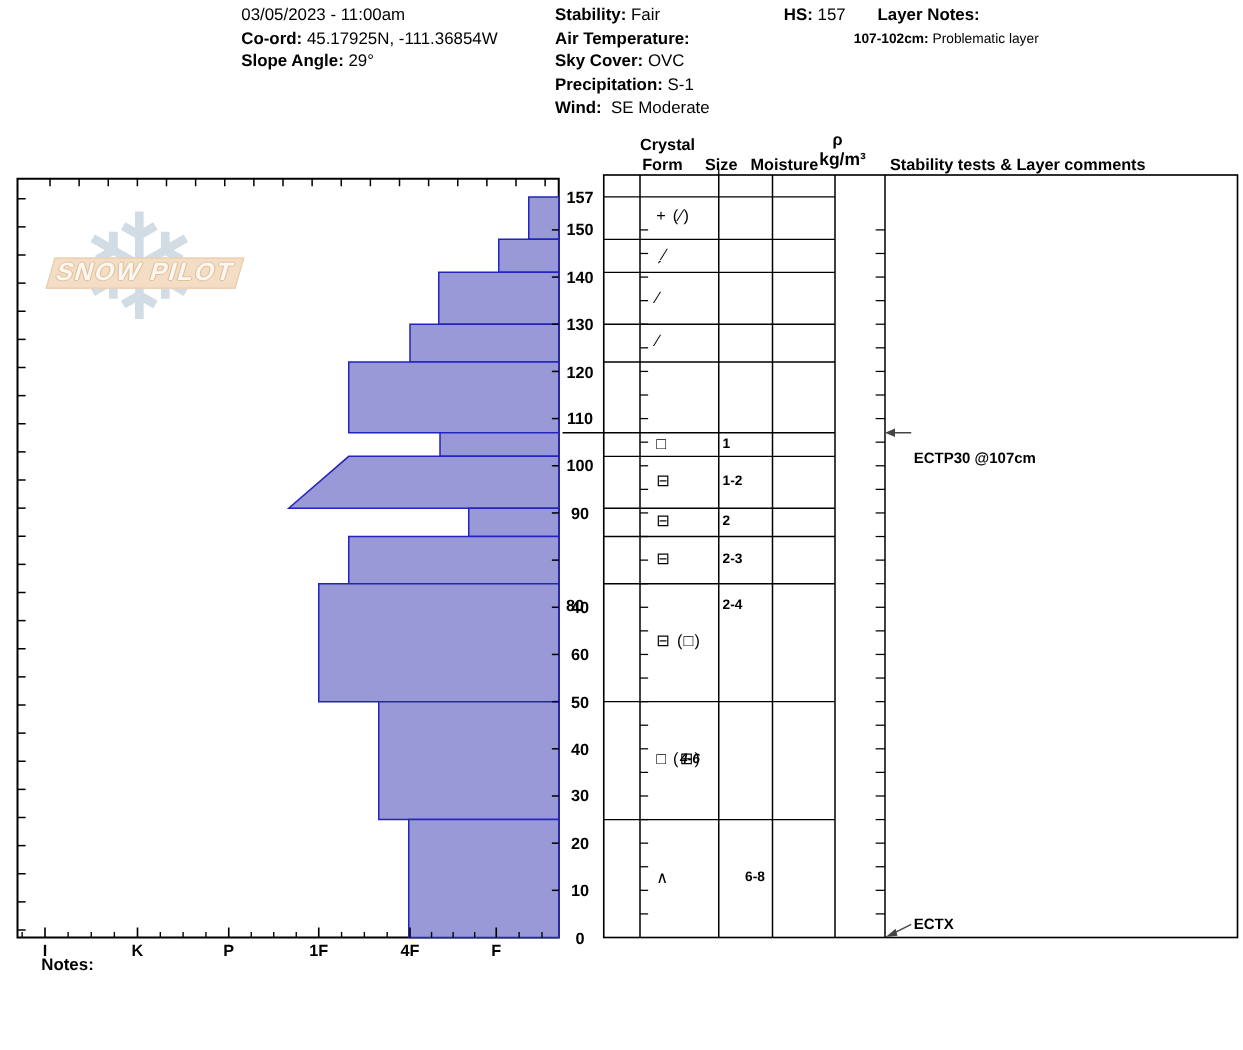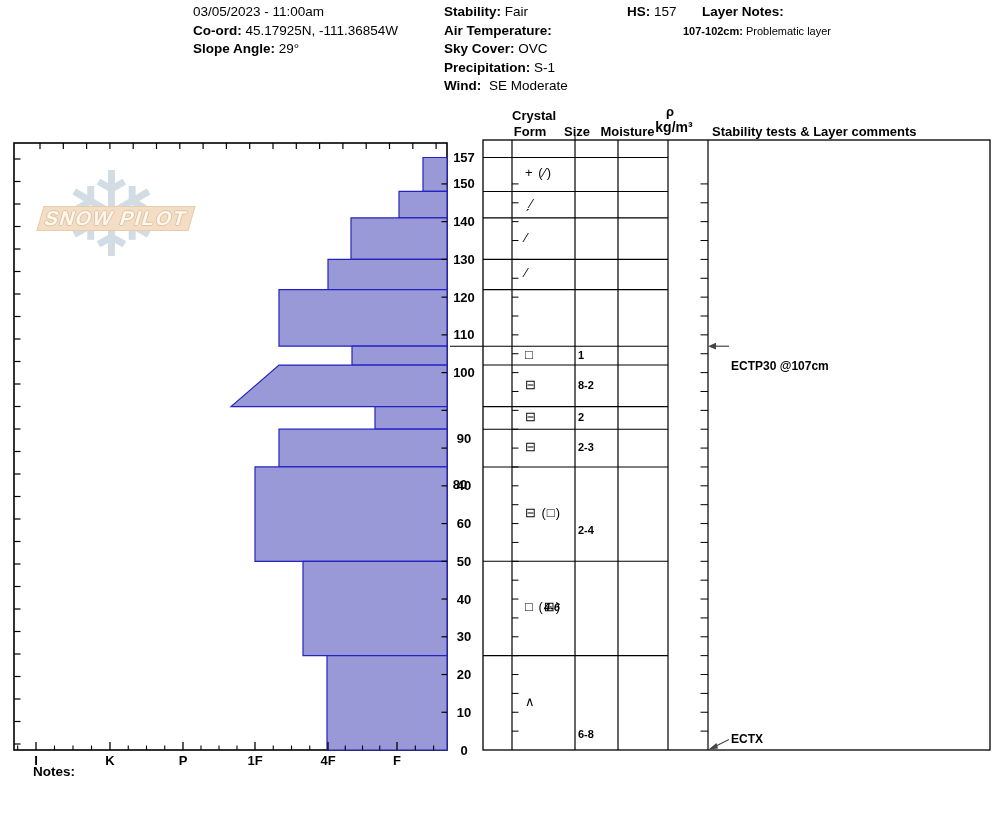--- a/index.html
+++ b/index.html
@@ -258,21 +258,21 @@
   <div id="gen">
       <div class="abs test-label" style="left:731px;top:338.69426751592357px;margin-top:20px;">ECTP30 @107cm</div>
       <div class="abs test-label" style="left:731px;top:731.5px;">ECTX</div>
       <div class="abs depth-label" style="left:448px;top:150px;">157</div>
       <div class="abs depth-label" style="left:448px;top:176.4171974522293px;">150</div>
       <div class="abs depth-label" style="left:448px;top:214.156050955414px;">140</div>
       <div class="abs depth-label" style="left:448px;top:251.89490445859872px;">130</div>
       <div class="abs depth-label" style="left:448px;top:289.63375796178343px;">120</div>
       <div class="abs depth-label" style="left:448px;top:327.37261146496814px;">110</div>
       <div class="abs depth-label" style="left:448px;top:365.11146496815286px;">100</div>
-      <div class="abs depth-label" style="left:448px;top:402.8503184713376px;margin-top:28px;">90</div>
+      <div class="abs depth-label" style="left:448px;top:402.8503184713376px;">90</div>
       <div class="abs depth-label" style="left:444px;top:440.5891719745223px;margin-top:36px;">80</div>
       <div class="abs depth-label" style="left:448px;top:478.328025477707px;">40</div>
       <div class="abs depth-label" style="left:448px;top:516.0668789808917px;">60</div>
       <div class="abs depth-label" style="left:448px;top:553.8057324840764px;">50</div>
       <div class="abs depth-label" style="left:448px;top:591.5445859872611px;">40</div>
       <div class="abs depth-label" style="left:448px;top:629.2834394904459px;">30</div>
       <div class="abs depth-label" style="left:448px;top:667.0222929936306px;">20</div>
       <div class="abs depth-label" style="left:448px;top:704.7611464968153px;">10</div>
       <div class="abs depth-label" style="left:448px;top:742.5px;">0</div>
       <div class="abs hard-label" style="left:21px;top:753px;">I</div>
@@ -281,25 +281,25 @@
       <div class="abs hard-label" style="left:240px;top:753px;">1F</div>
       <div class="abs hard-label" style="left:313px;top:753px;">4F</div>
       <div class="abs hard-label" style="left:382px;top:753px;">F</div>
       <div class="abs form-sym" style="left:525px;top:165.48248407643314px;">+ (∕)</div>
       <div class="abs form-sym" style="left:525px;top:195.67356687898092px;">ˏ∕</div>
       <div class="abs form-sym" style="left:525px;top:229.63853503184714px;">∕</div>
       <div class="abs form-sym" style="left:525px;top:265.4904458598726px;">∕</div>
       <div class="abs form-sym" style="left:525px;top:346.6289808917197px;">□</div>
       <div class="abs size-val" style="left:578px;top:348.6289808917197px;">1</div>
       <div class="abs form-sym" style="left:525px;top:376.82006369426756px;">⊟</div>
-      <div class="abs size-val" style="left:578px;top:378.82006369426756px;">8-2</div>
+      <div class="abs size-val" style="left:578px;top:378.82006369426756px;">1-2</div>
       <div class="abs form-sym" style="left:525px;top:408.89808917197456px;">⊟</div>
       <div class="abs size-val" style="left:578px;top:410.89808917197456px;">2</div>
       <div class="abs form-sym" style="left:525px;top:439.0891719745223px;">⊟</div>
       <div class="abs size-val" style="left:578px;top:441.0891719745223px;">2-3</div>
       <div class="abs form-sym" style="left:525px;top:505.13216560509557px;">⊟ (□)</div>
-      <div class="abs size-val" style="left:578px;top:524px;">2-4</div>
+      <div class="abs size-val" style="left:578px;top:478px;">2-4</div>
       <div class="abs form-sym" style="left:525px;top:599.4792993630574px;">□ (⊟)</div>
       <div class="abs size-val" style="left:544px;top:601.4792993630574px;font-style:italic;">4-6</div>
       <div class="abs form-sym" style="left:525px;top:693.8264331210191px;">∧</div>
-      <div class="abs size-val" style="left:578px;top:695.8264331210191px;margin-top:32px;">6-8</div>
+      <div class="abs size-val" style="left:596px;top:695.8264331210191px;">6-8</div>
     </div>
 </div>
 
 </body></html>

